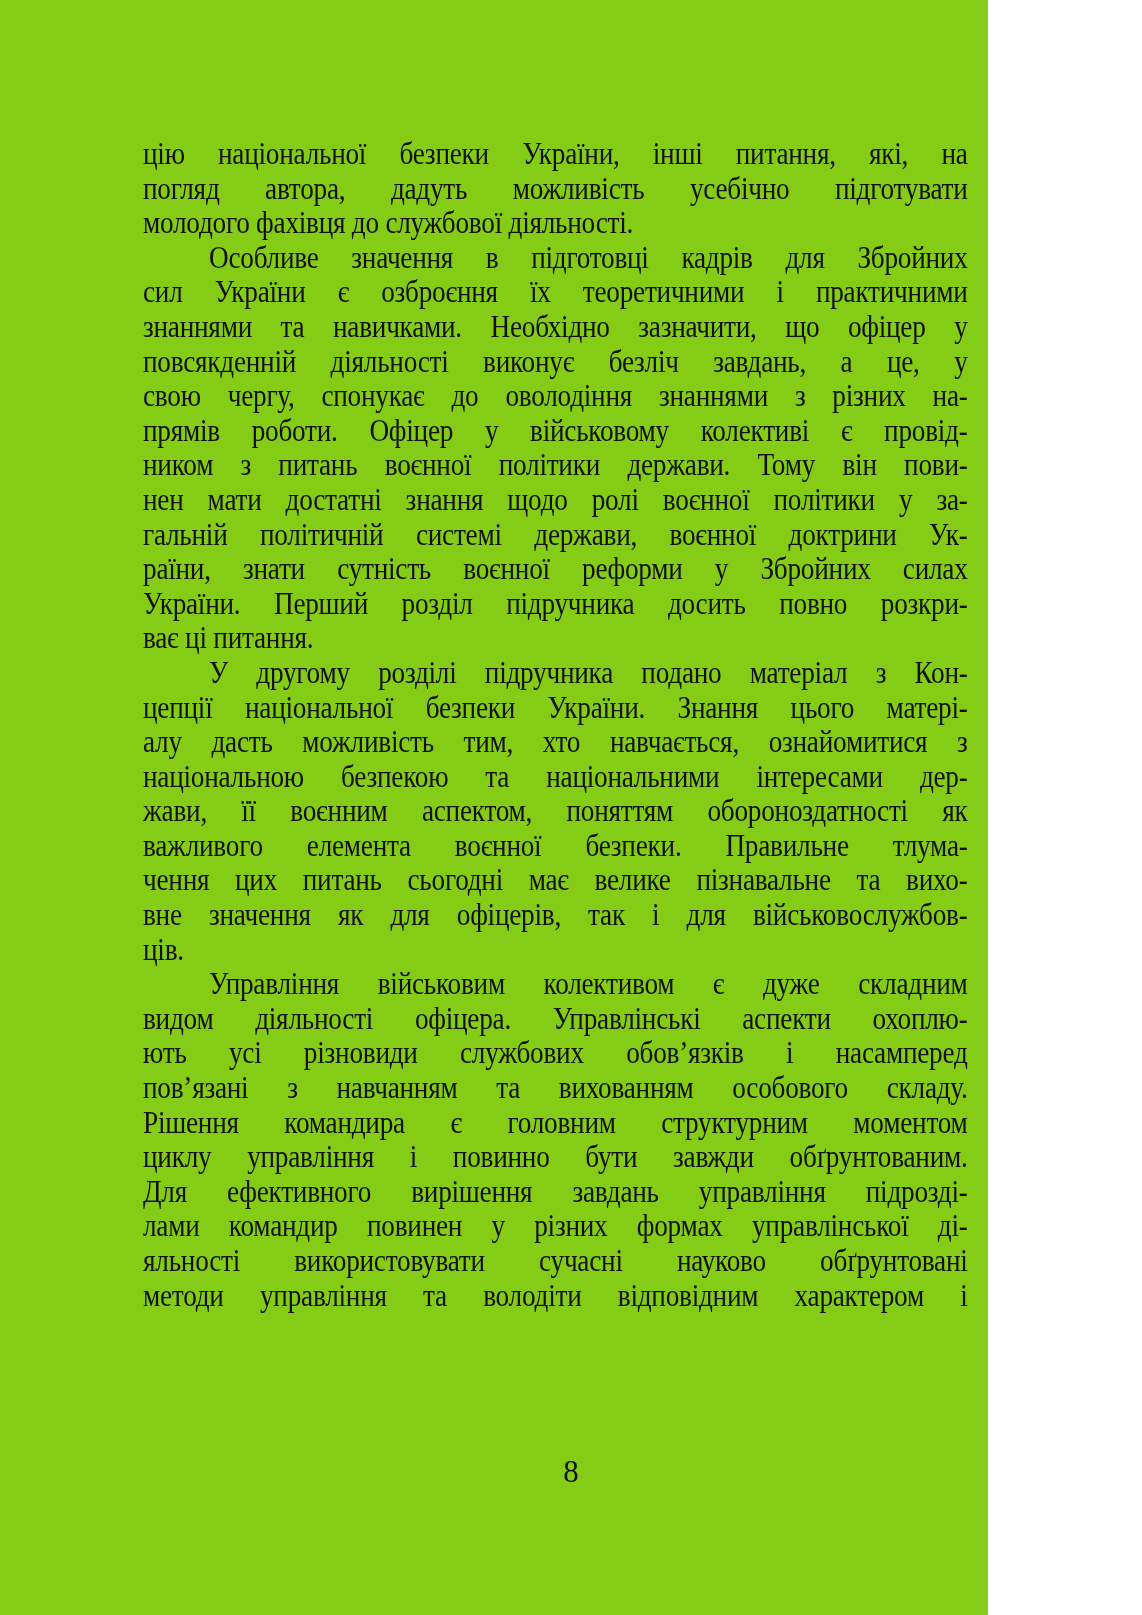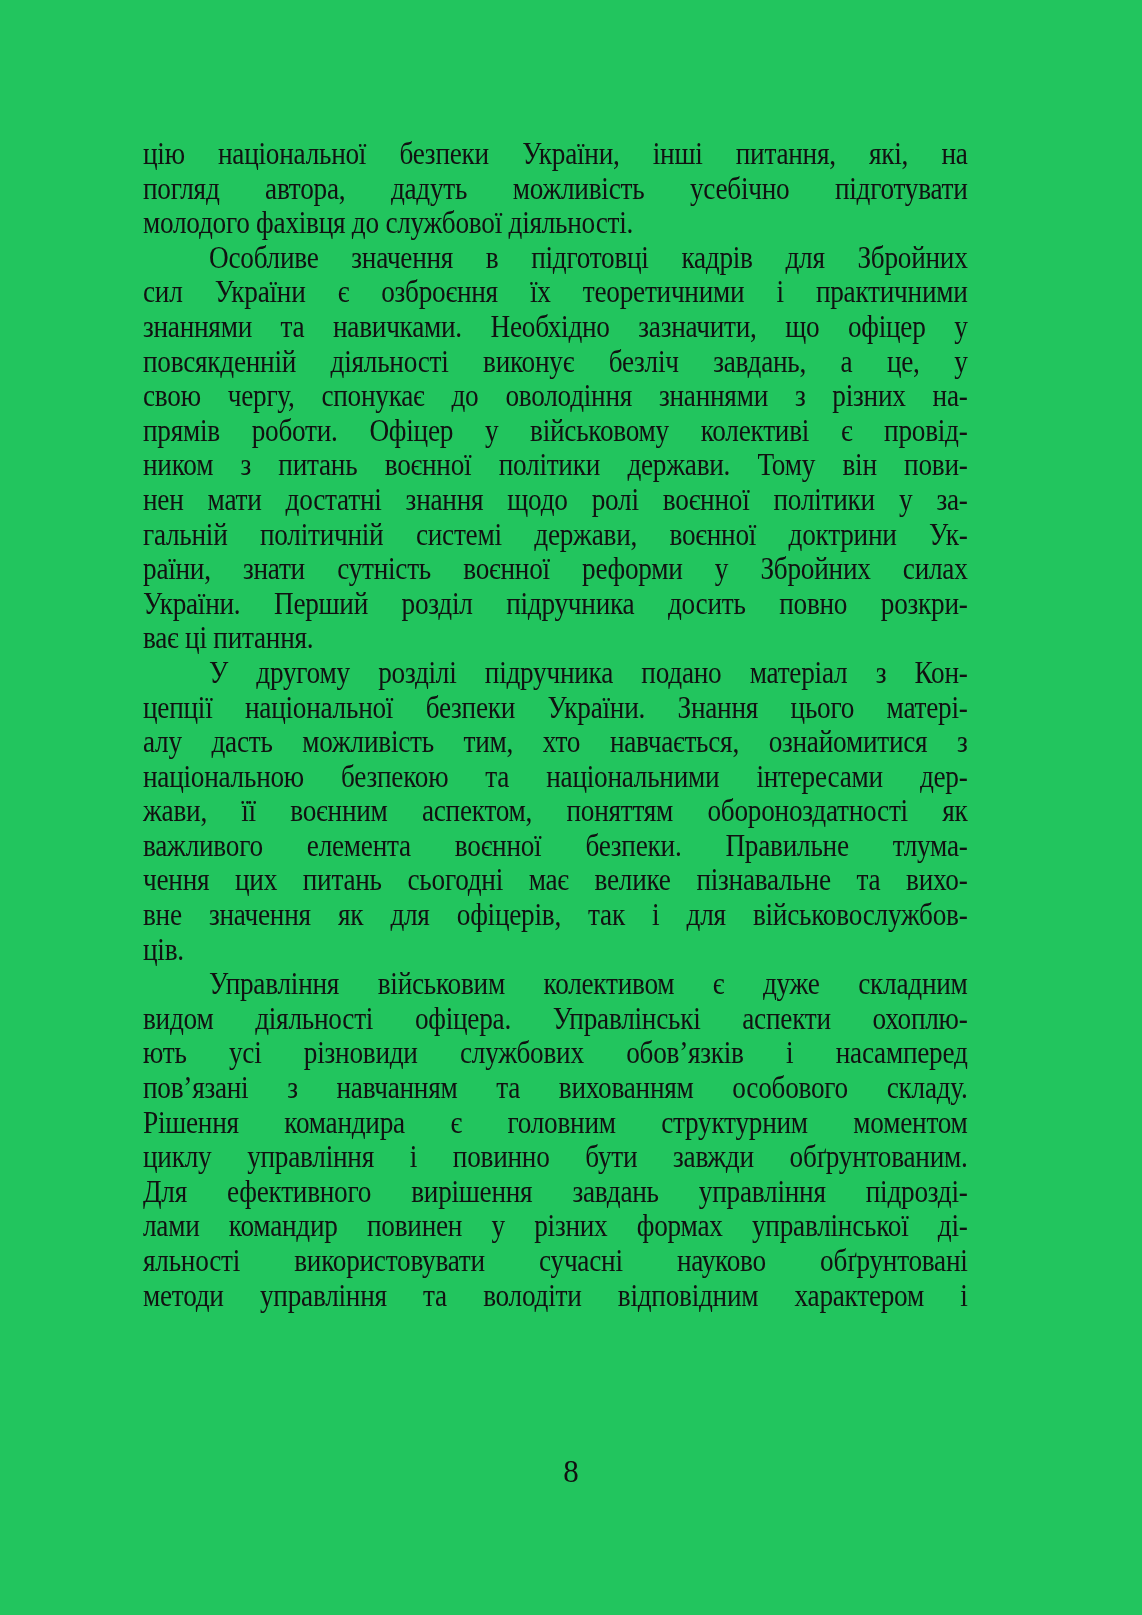--- a/index.html
+++ b/index.html
@@ -1,17 +1,17 @@
 <!DOCTYPE html>
 <html><head>
 <meta charset="utf-8">
 <style>
   html, body { margin: 0; padding: 0; background: #ffffff; }
   body { width: 1142px; height: 1615px; position: relative; overflow: hidden; }
-  .page { position: absolute; left: 0; top: 0; width: 1142px; height: 1615px; background: #22c55e; }
+  .page { position: absolute; left: 0; top: 0; width: 988px; height: 1615px; background: #84cc16; }
   .text {
     position: absolute; left: 143px; top: 137px; width: 825px;
     font-family: "Liberation Serif", "DejaVu Serif", serif;
     font-size: 31px; color: #111; letter-spacing: -0.3px;
   }
   .line {
     height: 34.6px; line-height: 34.6px;
     text-align: justify; text-align-last: justify;
     white-space: nowrap; overflow: visible;
     transform: scaleX(0.88); transform-origin: left center; width: 937px;

